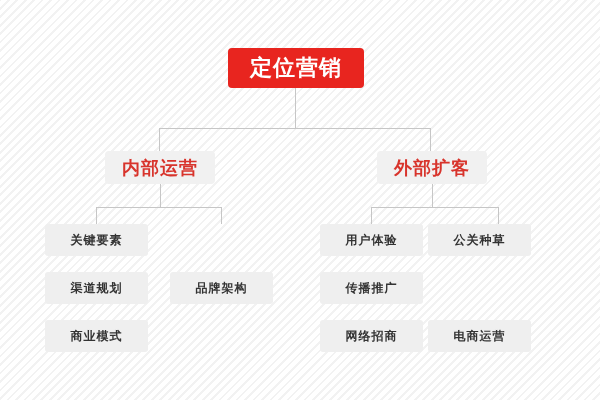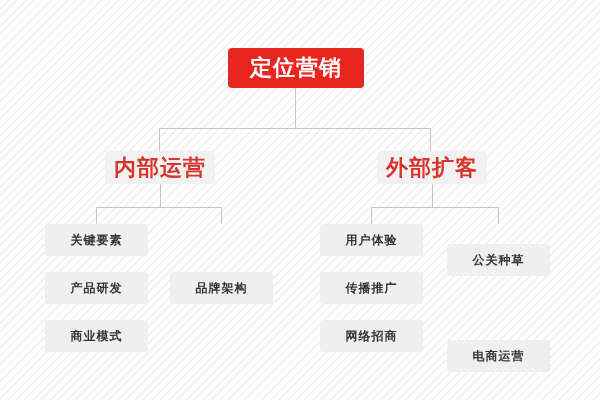--- a/index.html
+++ b/index.html
@@ -51,41 +51,41 @@
     left: 228px;
     top: 48px;
     width: 136px;
     height: 40px;
   }
 
   .node-branch {
     background-color: #f1f1f1;
     color: #d8342c;
     border-radius: 4px;
-    font-size: 22px;
+    font-size: 18px;
     font-weight: bold;
     height: 33px;
     top: 151px;
   }
   .node-branch.b0 { left: 105px; width: 110px; }
   .node-branch.b1 { left: 377px; width: 110px; }
 
   .node-leaf {
     background-color: #efefef;
     color: #333333;
     border-radius: 3px;
     font-size: 12px;
     font-weight: bold;
     height: 32px;
     width: 103px;
   }
   .node-leaf.c0 { left: 45px; }
   .node-leaf.c1 { left: 170px; }
   .node-leaf.c2 { left: 320px; }
-  .node-leaf.c3 { left: 447px; margin-top: 20px; }
+  .node-leaf.c3 { left: 428px; }
   .node-leaf.r0 { top: 224px; }
   .node-leaf.r1 { top: 272px; }
   .node-leaf.r2 { top: 320px; }
 
   
   .line {
     position: absolute;
     background-color: #c6c6c6;
     z-index: 1;
   }
@@ -129,21 +129,21 @@
   <div class="line line-h l-rb-bar"></div>
   <div class="line line-v l-rb-left"></div>
   <div class="line line-v l-rb-right"></div>
 
   <div class="node node-root">定位营销</div>
 
   <div class="node node-branch b0">内部运营</div>
   <div class="node node-branch b1">外部扩客</div>
 
   <div class="node node-leaf c0 r0">关键要素</div>
-  <div class="node node-leaf c0 r1">产品研发</div>
+  <div class="node node-leaf c0 r1">渠道规划</div>
   <div class="node node-leaf c0 r2">商业模式</div>
 
   <div class="node node-leaf c1 r1">品牌架构</div>
 
   <div class="node node-leaf c2 r0">用户体验</div>
   <div class="node node-leaf c2 r1">传播推广</div>
   <div class="node node-leaf c2 r2">网络招商</div>
 
   <div class="node node-leaf c3 r0">公关种草</div>
   <div class="node node-leaf c3 r2">电商运营</div>

